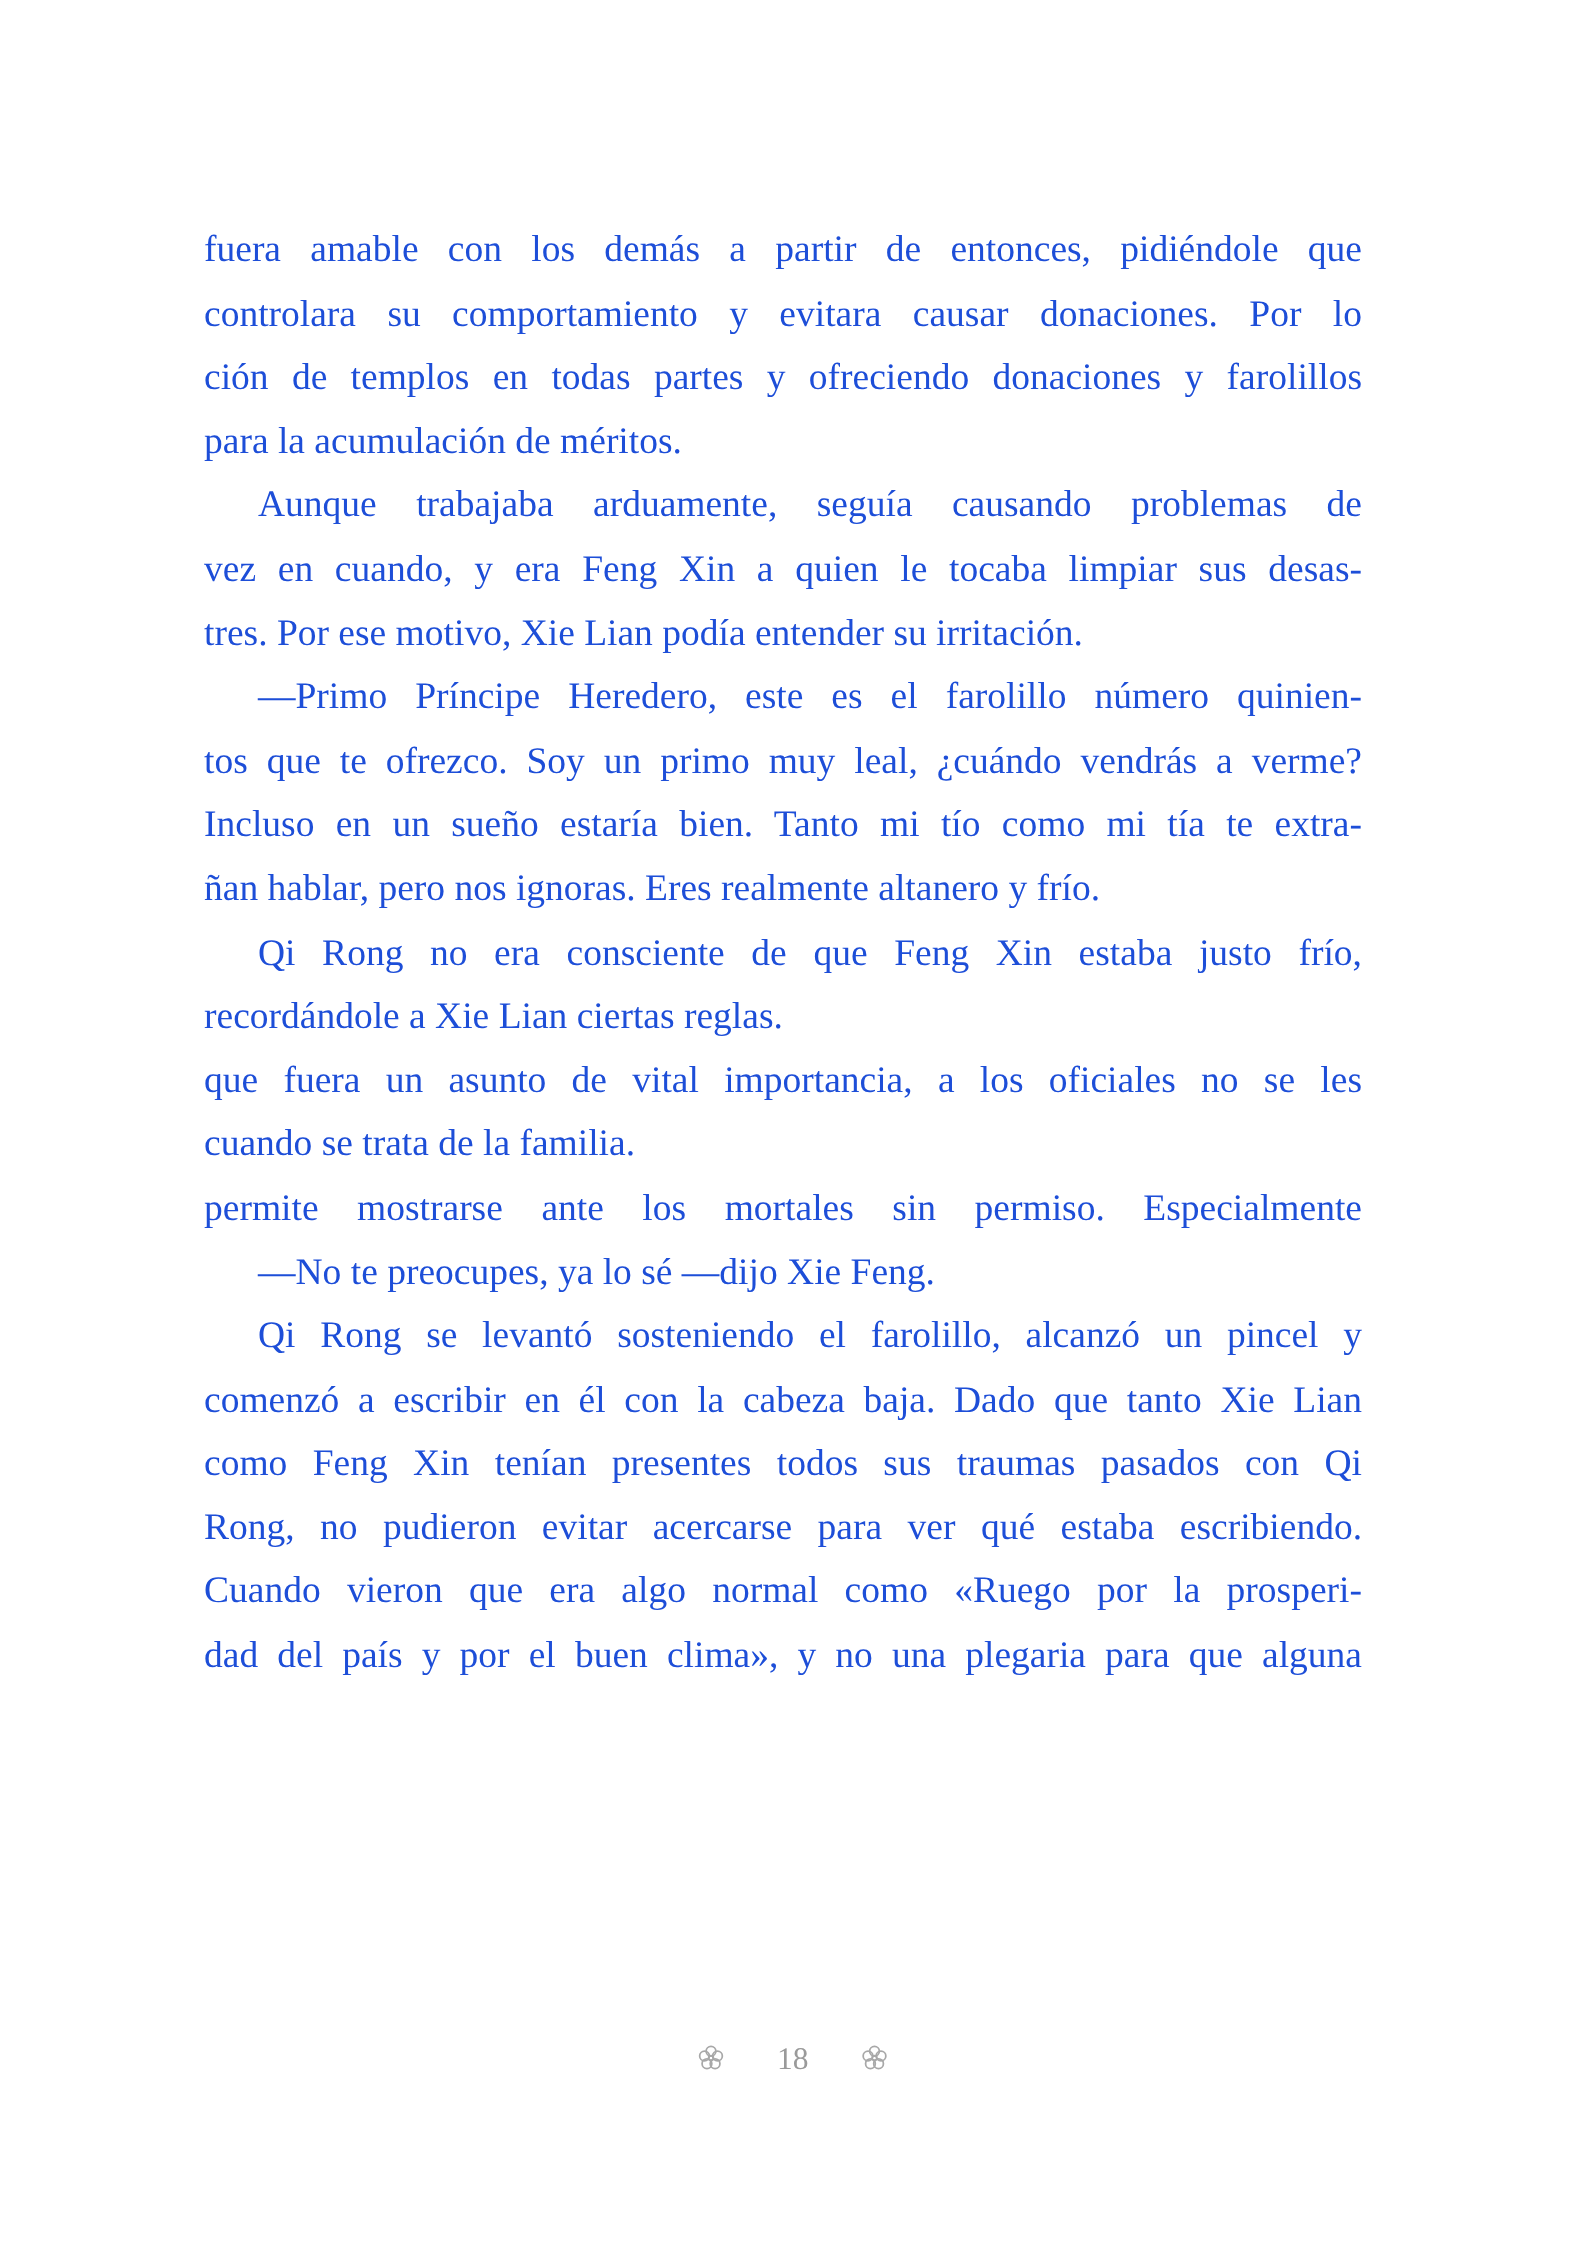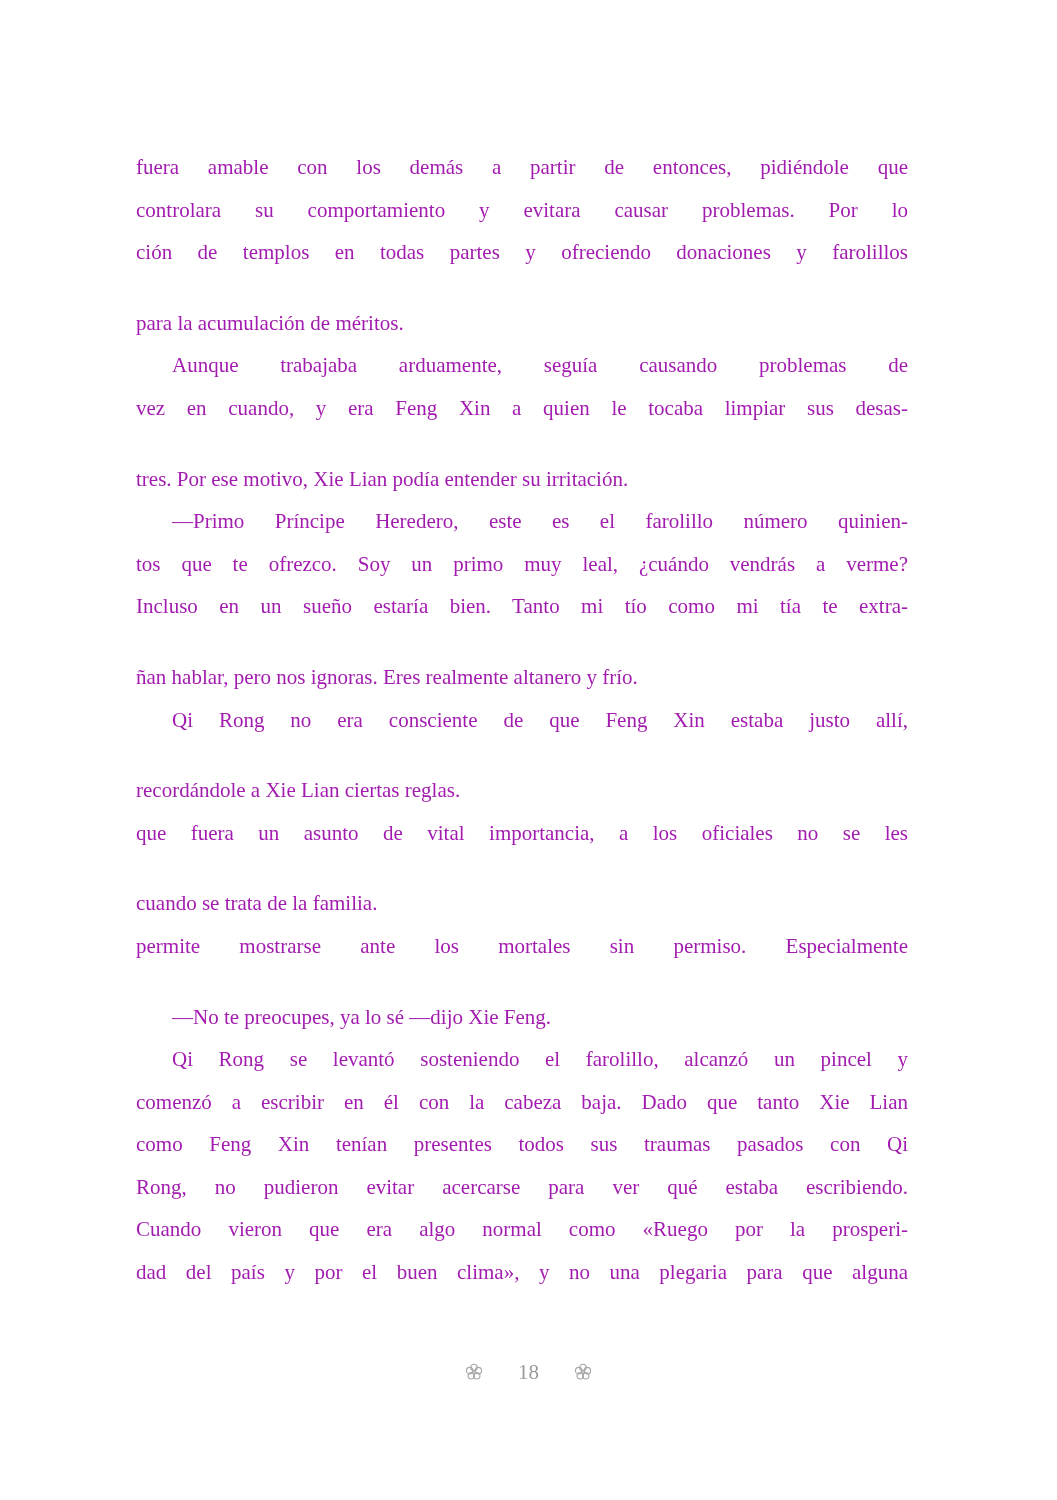--- a/index.html
+++ b/index.html
@@ -12,36 +12,35 @@
     height: 1500px;
     position: relative;
     overflow: hidden;
   }
   .page {
     position: absolute;
     left: 136px;
     top: 146px;
     width: 772px;
     font-family: "Liberation Serif", "DejaVu Serif", serif;
-    font-size: 21px;
+    font-size: 25px;
     line-height: 42.6px;
-    color: #a21caf;
+    color: #1d4ed8;
     text-align: justify;
     hyphens: manual;
   }
   .line {
     display: block;
     text-align: justify;
     text-align-last: justify;
     white-space: nowrap;
     height: 42.6px;
   }
   .line.last {
     text-align-last: left;
-    margin-top: 28px;
   }
   .line.indent {
     padding-left: 36px;
   }
   .folio {
     position: absolute;
     top: 1359px;
     left: 0;
     width: 1057px;
     text-align: center;
@@ -60,37 +59,37 @@
   .folio .num {
     display: inline-block;
   }
 </style>
 </head>
 <body>
 
 <div class="page" id="page-body">
     <div>
       <span class="line">fuera amable con los demás a partir de entonces, pidiéndole que</span>
-      <span class="line">controlara su comportamiento y evitara causar problemas. Por lo</span>
+      <span class="line">controlara su comportamiento y evitara causar donaciones. Por lo</span>
       <span class="line">ción de templos en todas partes y ofreciendo donaciones y farolillos</span>
       <span class="line last">para la acumulación de méritos.</span>
     </div>
     <div>
       <span class="line indent">Aunque trabajaba arduamente, seguía causando problemas de</span>
       <span class="line">vez en cuando, y era Feng Xin a quien le tocaba limpiar sus desas-</span>
       <span class="line last">tres. Por ese motivo, Xie Lian podía entender su irritación.</span>
     </div>
     <div>
       <span class="line indent">—Primo Príncipe Heredero, este es el farolillo número quinien-</span>
       <span class="line">tos que te ofrezco. Soy un primo muy leal, ¿cuándo vendrás a verme?</span>
       <span class="line">Incluso en un sueño estaría bien. Tanto mi tío como mi tía te extra-</span>
       <span class="line last">ñan hablar, pero nos ignoras. Eres realmente altanero y frío.</span>
     </div>
     <div>
-      <span class="line indent">Qi Rong no era consciente de que Feng Xin estaba justo allí,</span>
+      <span class="line indent">Qi Rong no era consciente de que Feng Xin estaba justo frío,</span>
       <span class="line last">recordándole a Xie Lian ciertas reglas.</span>
     </div>
     <div>
       <span class="line">que fuera un asunto de vital importancia, a los oficiales no se les</span>
       <span class="line last">cuando se trata de la familia.</span>
       <span class="line">permite mostrarse ante los mortales sin permiso. Especialmente</span>
     </div>
     <div>
       <span class="line last indent">—No te preocupes, ya lo sé —dijo Xie Feng.</span>
     </div>

